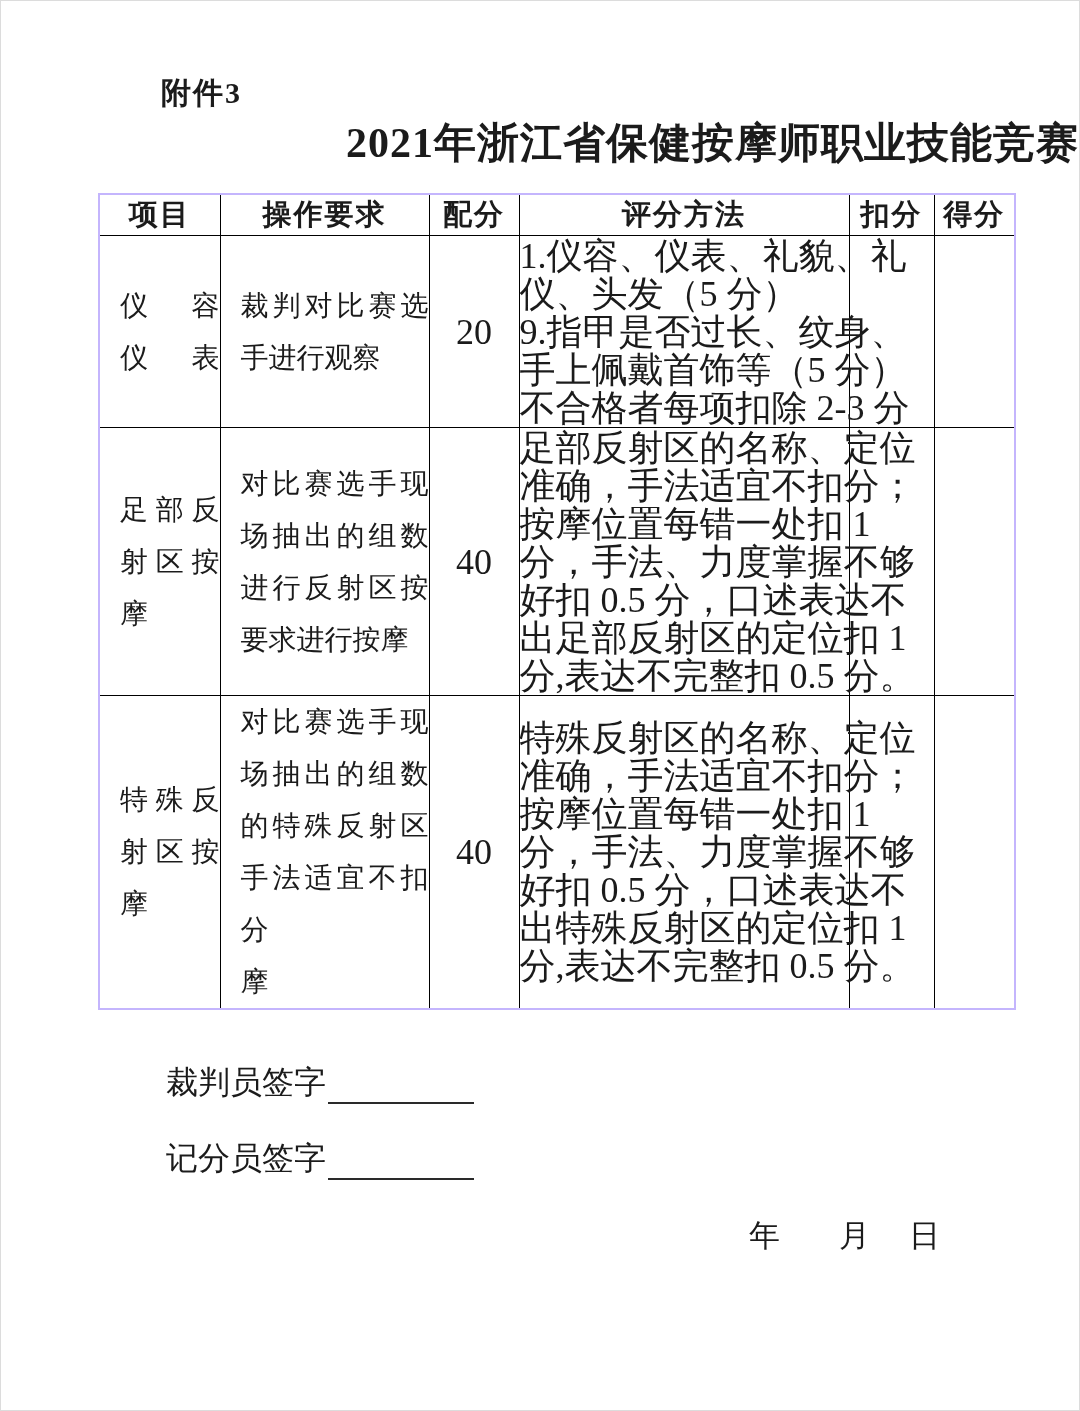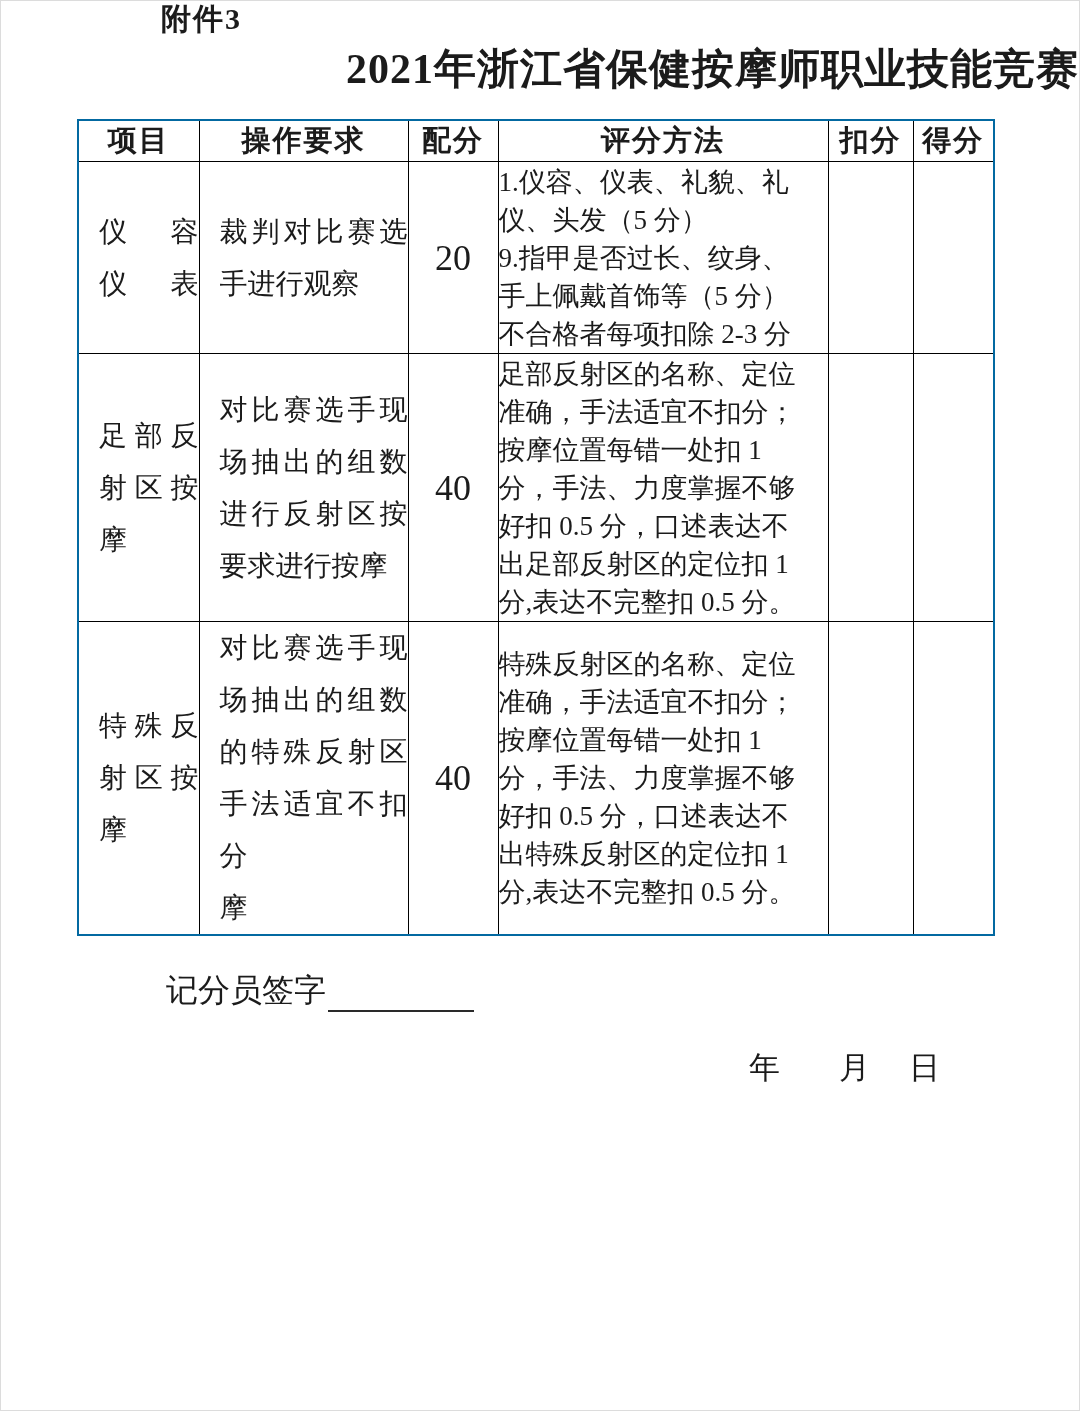--- a/index.html
+++ b/index.html
@@ -8,20 +8,21 @@
     width:1080px;height:1411px;
     margin:0 auto;
     background:#ffffff;
     color:#1b1b1b;
     font-family:"Liberation Serif","DejaVu Serif",serif;
     overflow:hidden;
     box-sizing:border-box;
     border:1px solid #dcdcdc;
   }
   .attachment{
+    padding-top:74px;
     margin-left:160px;
     font-size:30px;
     font-weight:700;
     line-height:36px;
     letter-spacing:2px;
   }
   .title{
     margin-top:8px;
     text-align:right;
     font-size:42px;
@@ -40,25 +41,25 @@
     display:inline-block;
     border-bottom:2px solid #2a2a2a;
     height:1.05em;
     vertical-align:bottom;
   }
   .blank-exam{width:175px;margin-left:16px;}
   .name-group{position:absolute;left:550px;top:0;}
   .blank-name{width:150px;margin-left:2px;}
   .blank-score{width:196px;margin-left:2px;}
   table.score{
-    margin:26px 0 0 76px;
+    margin:26px 0 0 97px;
     border-collapse:collapse;
     table-layout:fixed;
     width:916px;
-    border:2px solid #0369a1;
+    border:2px solid #c4b5fd;
   }
   table.score th,table.score td{
     border:1px solid #000;
     padding:0;
     vertical-align:middle;
     box-sizing:border-box;
   }
   tr.r-head{height:41px;}
   tr.r1{height:192px;}
   tr.r2{height:268px;}
@@ -70,21 +71,21 @@
   .lines div{font-size:28px;}
   .lg div{
     line-height:52px;
     text-align:justify;
     text-align-last:justify;
     padding-left:20px;
   }
   .lg div:last-child{text-align-last:left;}
   .r1 .c-item .lg div{text-align-last:justify;}
   .method div{
-    font-size:27px;
+    font-size:36px;
     line-height:38px;
     text-align:left;
     white-space:nowrap;
   }
   .c-points{text-align:center;font-size:36px;}
   .footer{margin-left:165px;font-size:32px;}
   .sig1{margin-top:50px;height:44px;line-height:44px;}
   .sig2{margin-top:32px;height:44px;line-height:44px;}
   .blank-sig{width:146px;margin-left:2px;}
   .dateline{position:relative;margin-top:34px;height:44px;font-size:31px;}
@@ -211,20 +212,23 @@
               <div>分,表达不完整扣 0.5 分。</div>
             </div>
           </td>
         <td></td>
         <td></td>
       </tr>
     </tbody>
   </table>
 
   <div class="footer">
+    <div class="sig1">
+      <span>裁判员签字</span><span class="blank blank-sig"></span>
+    </div>
     <div class="sig2">
       <span>记分员签字</span><span class="blank blank-sig"></span>
     </div>
   </div>
 
   <div class="dateline">
     <span class="d-year">年</span>
     <span class="d-month">月</span>
     <span class="d-day">日</span>
   </div>

